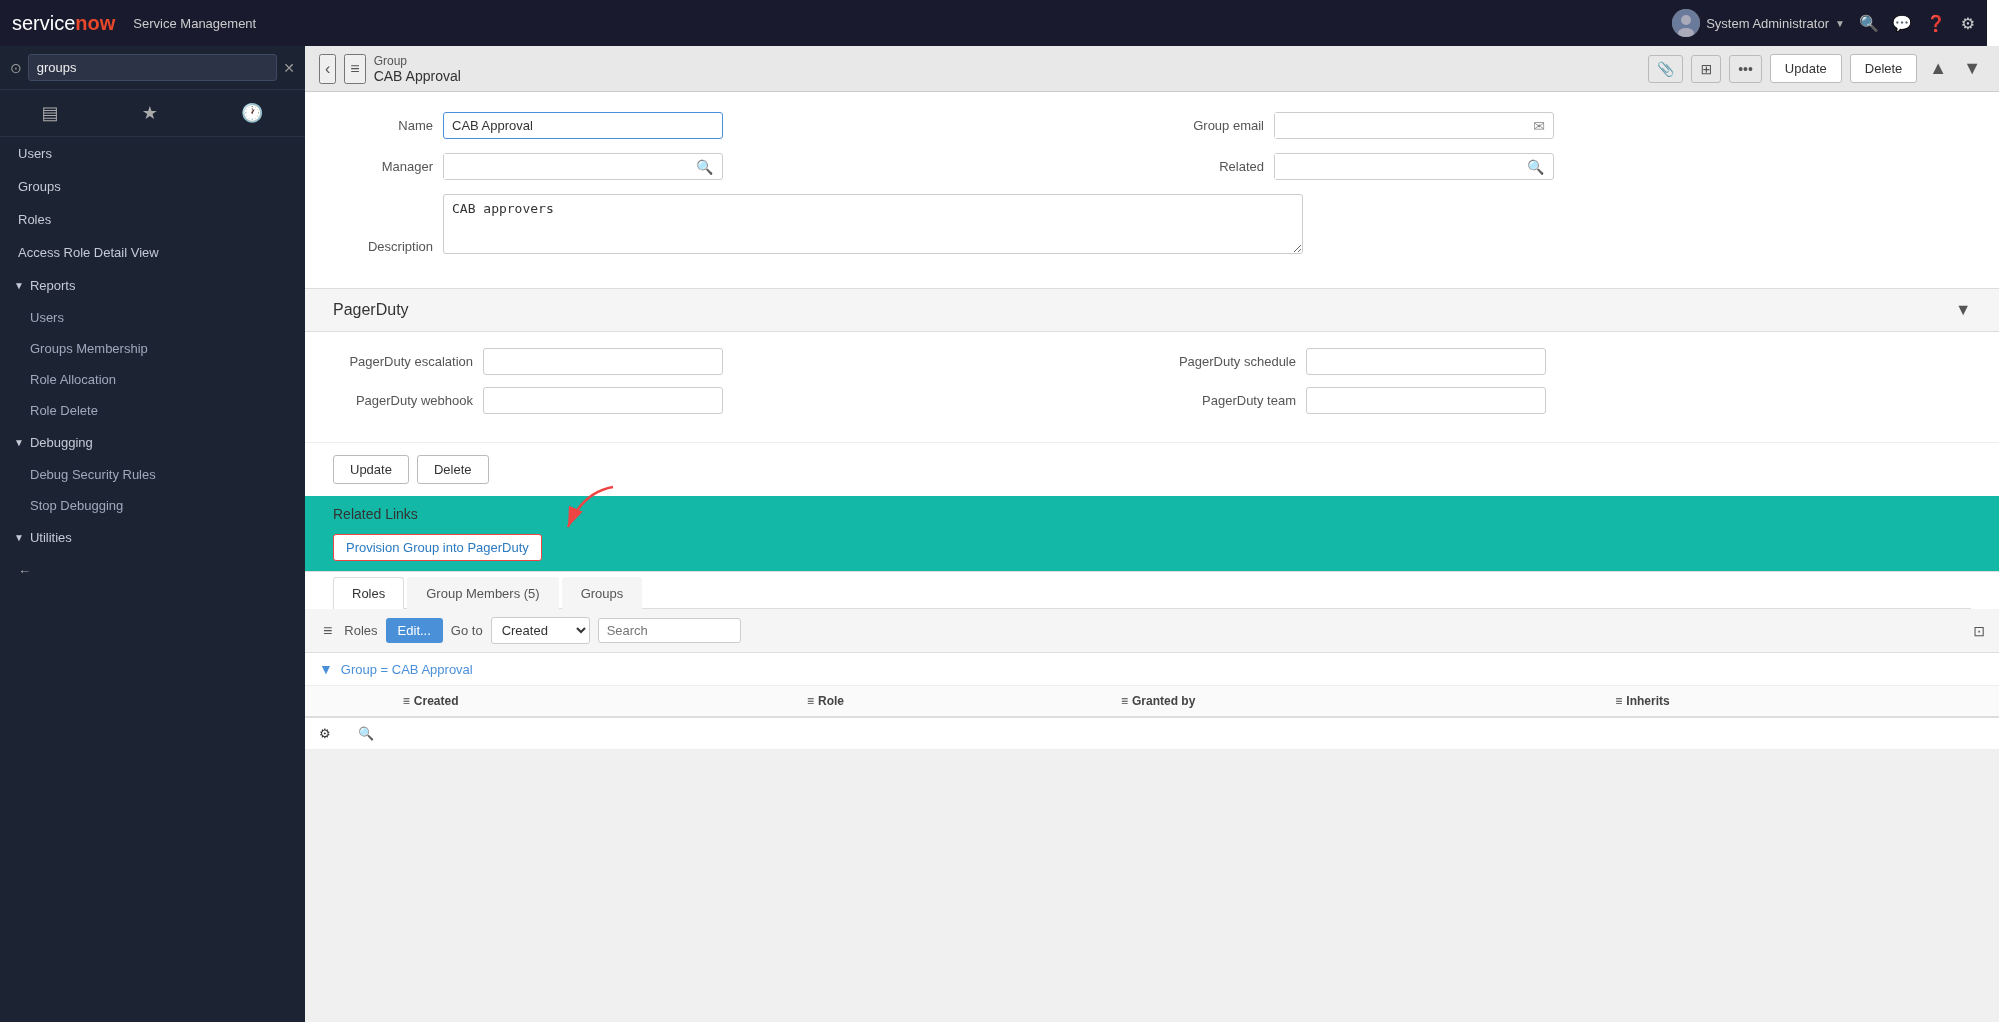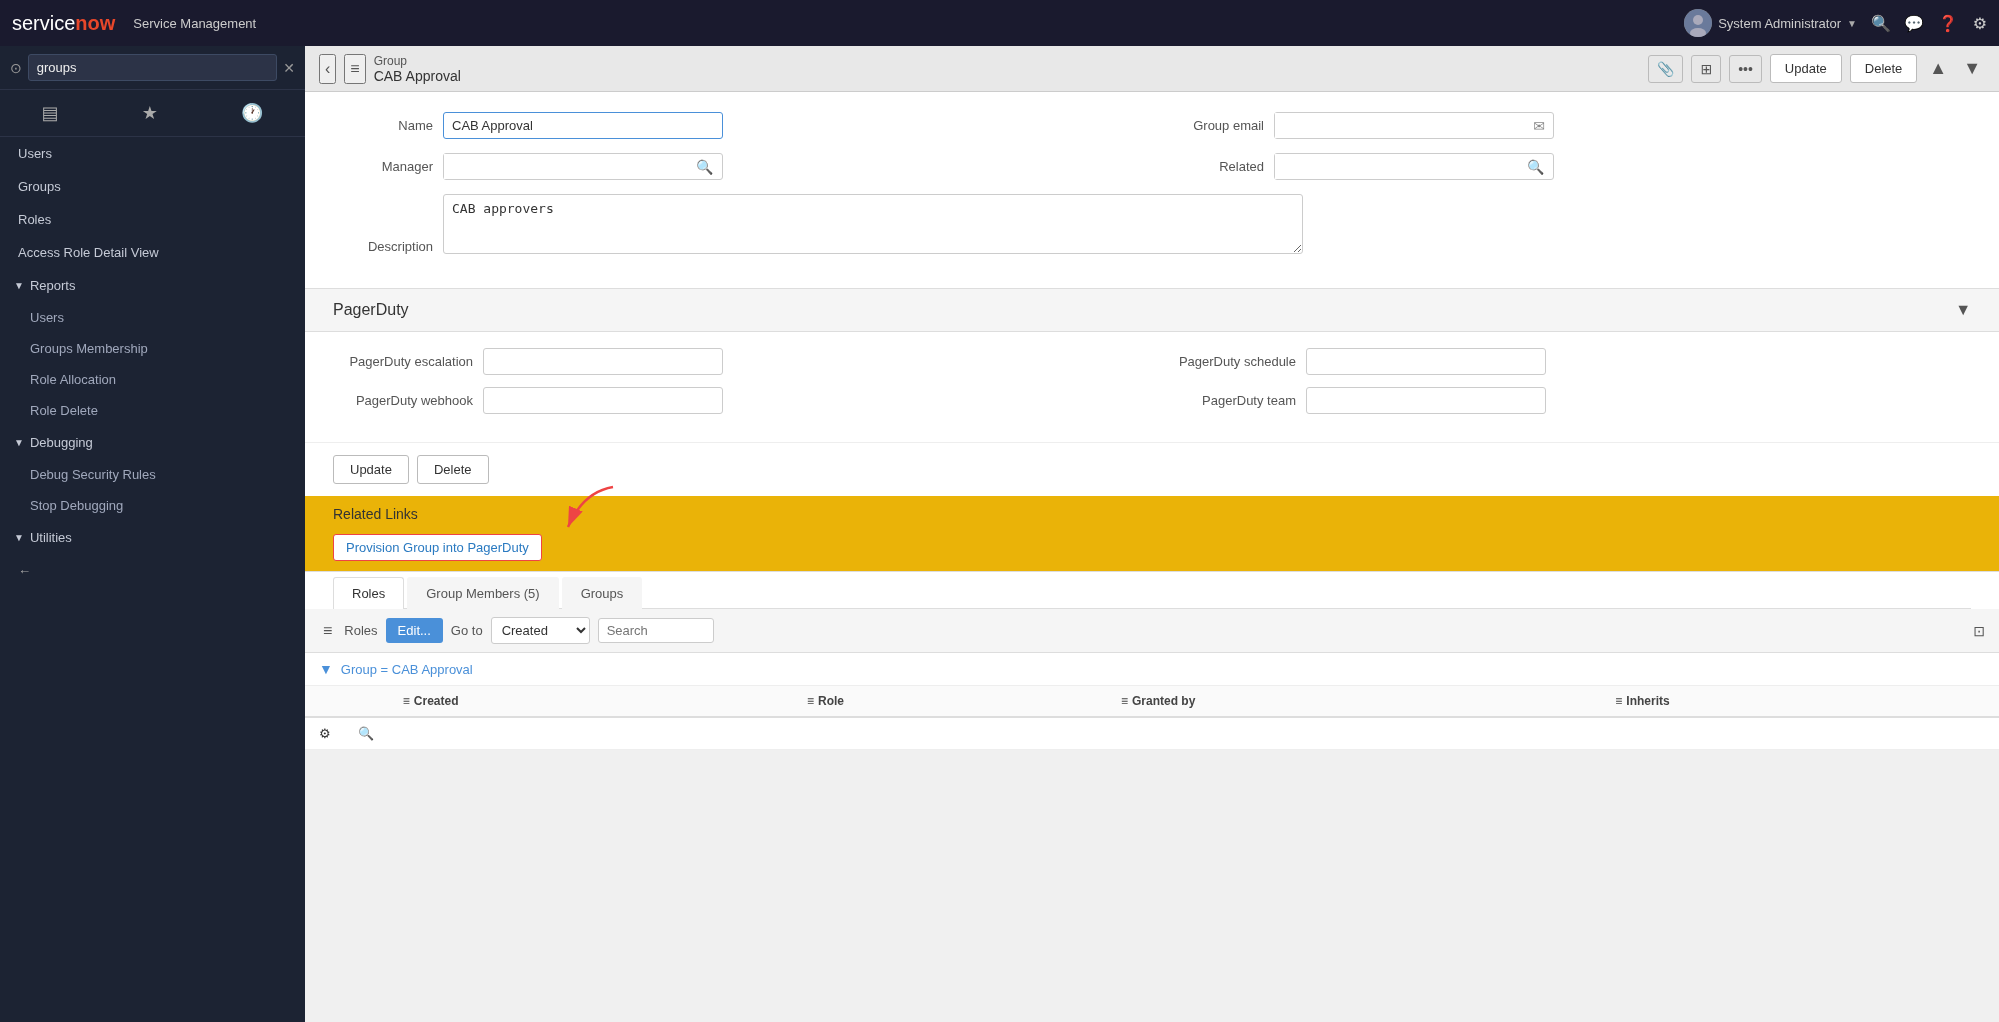--- a/index.html
+++ b/index.html
@@ -7,21 +7,21 @@
 
     
     .top-nav {
       background: #1a1a2e;
       height: 46px;
       display: flex;
       align-items: center;
       padding: 4px 12px;
       color: #fff;
       position: fixed;
-      top: 0; left: 0; right: 0;
+      top: 0; left: 0; right: 12px;
       z-index: 100;
     }
     .top-nav .logo {
       display: flex;
       align-items: center;
       margin-right: 18px;
     }
     .logo-text-service { color: #fff; font-size: 20px; font-weight: 400; }
     .logo-text-now { color: #e8472a; font-size: 20px; font-weight: 700; }
     .app-title { color: #ccc; font-size: 13px; margin-right: auto; }
@@ -297,21 +297,21 @@
       border-radius: 3px;
       padding: 6px 16px;
       font-size: 13px;
       cursor: pointer;
       color: #333;
     }
 
     
     .related-links {
       padding: 10px 28px 0 28px;
-      background: #eab308;
+      background: #14b8a6;
     }
     .related-links-title { font-size: 14px; font-weight: 500; color: #333; margin-bottom: 8px; }
     .provision-link {
       display: inline-block;
       border: 1.5px solid #e44;
       border-radius: 3px;
       padding: 5px 12px;
       color: #2a7ac1;
       font-size: 13px;
       cursor: pointer;
@@ -387,21 +387,21 @@
       color: #333;
       cursor: pointer;
     }
     .table-search-input {
       border: 1px solid #ccc;
       border-radius: 3px;
       padding: 4px 8px;
       font-size: 13px;
       color: #333;
       outline: none;
-      width: 116px;
+      width: 143px;
     }
     .table-expand-btn { margin-left: auto; font-size: 14px; color: #555; cursor: pointer; }
 
     
     .filter-row {
       display: flex;
       align-items: center;
       gap: 8px;
       padding: 8px 14px;
       background: #fff;

